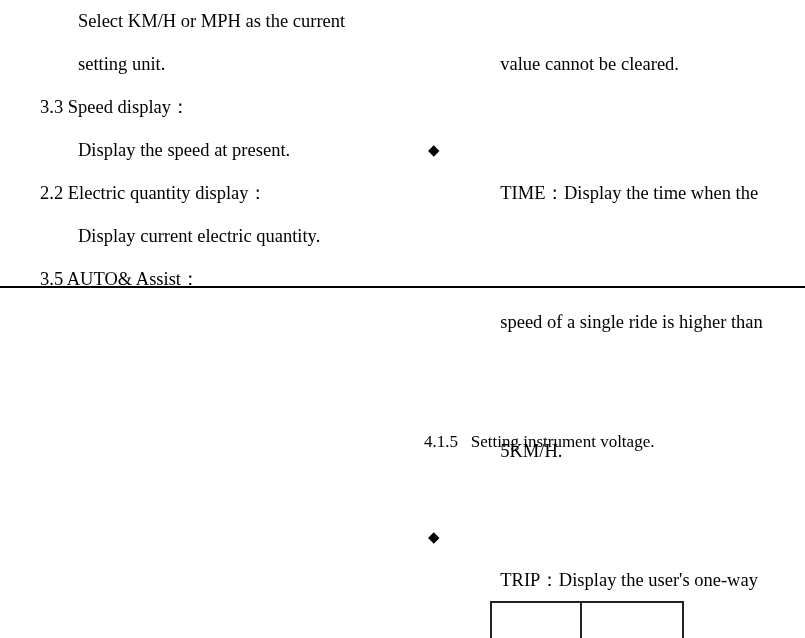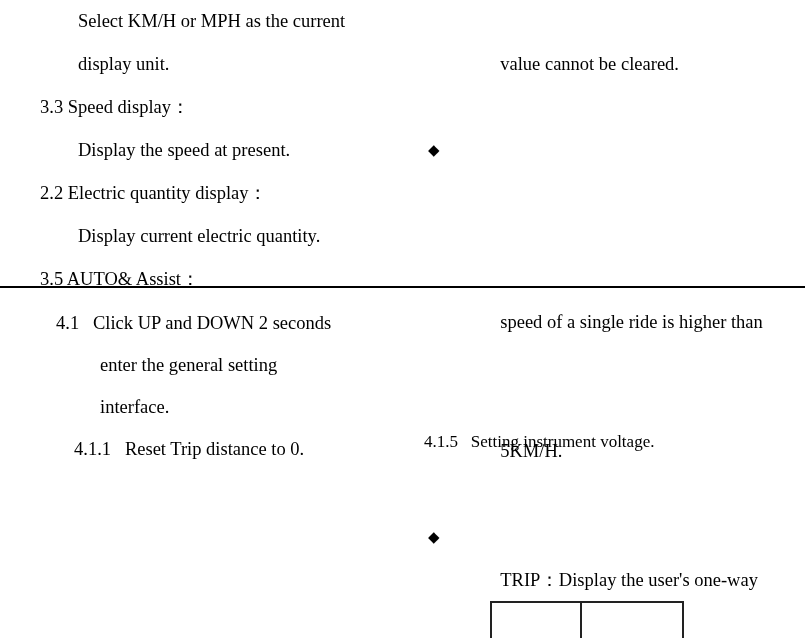--- a/index.html
+++ b/index.html
@@ -138,58 +138,52 @@
 </head>
 <body>
 
 <div class="page">
 
   <div class="top-section">
     <div class="top-columns">
 
       <div class="col-left">
         <div class="line indent-1">Select KM/H or MPH as the current</div>
-        <div class="line indent-1">display unit.</div>
+        <div class="line indent-1">setting unit.</div>
         <div class="line indent-0">3.3 Speed display：</div>
         <div class="line indent-1">Display the speed at present.</div>
         <div class="line indent-0">2.2 Electric quantity display：</div>
         <div class="line indent-1">Display current electric quantity.</div>
         <div class="line indent-0">3.5 AUTO&amp; Assist：</div>
       </div>
 
       <div class="col-right">
         <div class="rline cont">
           <span class="bullet"></span><span>value cannot be cleared.</span>
         </div>
         <div class="rline">
-          <span class="bullet">◆</span>
+          <span class="bullet">◆</span><span>TIME：Display the time when the</span>
         </div>
         <div class="rline cont">
           <span class="bullet"></span><span>speed of a single ride is higher than</span>
         </div>
         <div class="rline cont">
           <span class="bullet"></span><span>5KM/H.</span>
         </div>
         <div class="rline">
           <span class="bullet">◆</span><span>TRIP：Display the user's one-way</span>
         </div>
 
       </div>
 
     </div>
   </div>
 
   <div class="bottom-section">
 
-    <div class="b-left">
-      <div class="bl-line p1">4.1   Click UP and DOWN 2 seconds</div>
-      <div class="bl-line p2">enter the general setting</div>
-      <div class="bl-line p2">interface.</div>
-      <div class="bl-line p3">4.1.1   Reset Trip distance to 0.</div>
-    </div>
 
     <div class="b-right-label">4.1.5   Setting instrument voltage.</div>
 
     <div class="lcd" id="lcd-speed">
 
       <div class="vline"></div>
       <div class="unit-plain">KM/H</div>
 
     </div>
 

